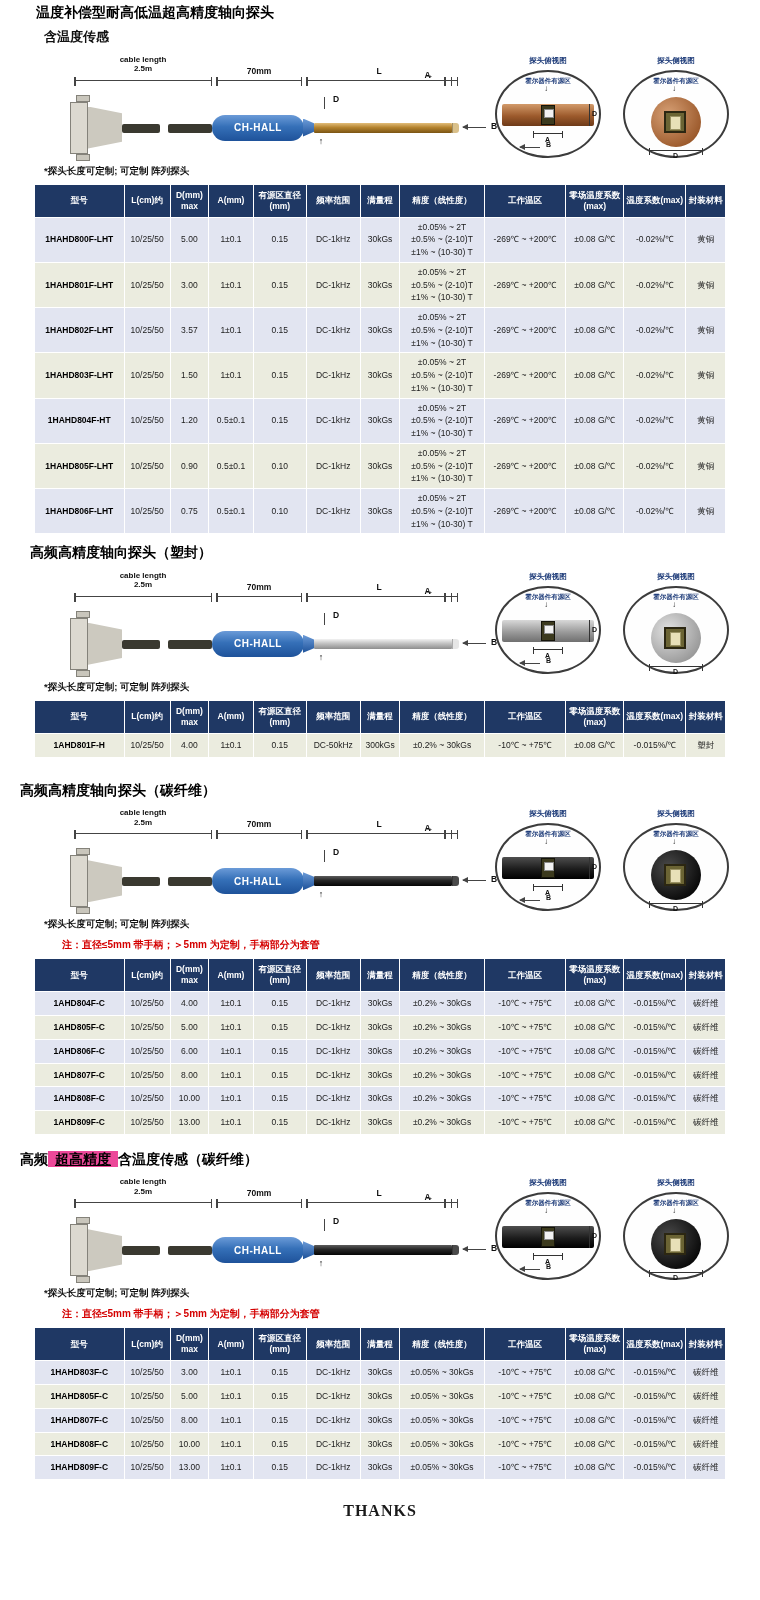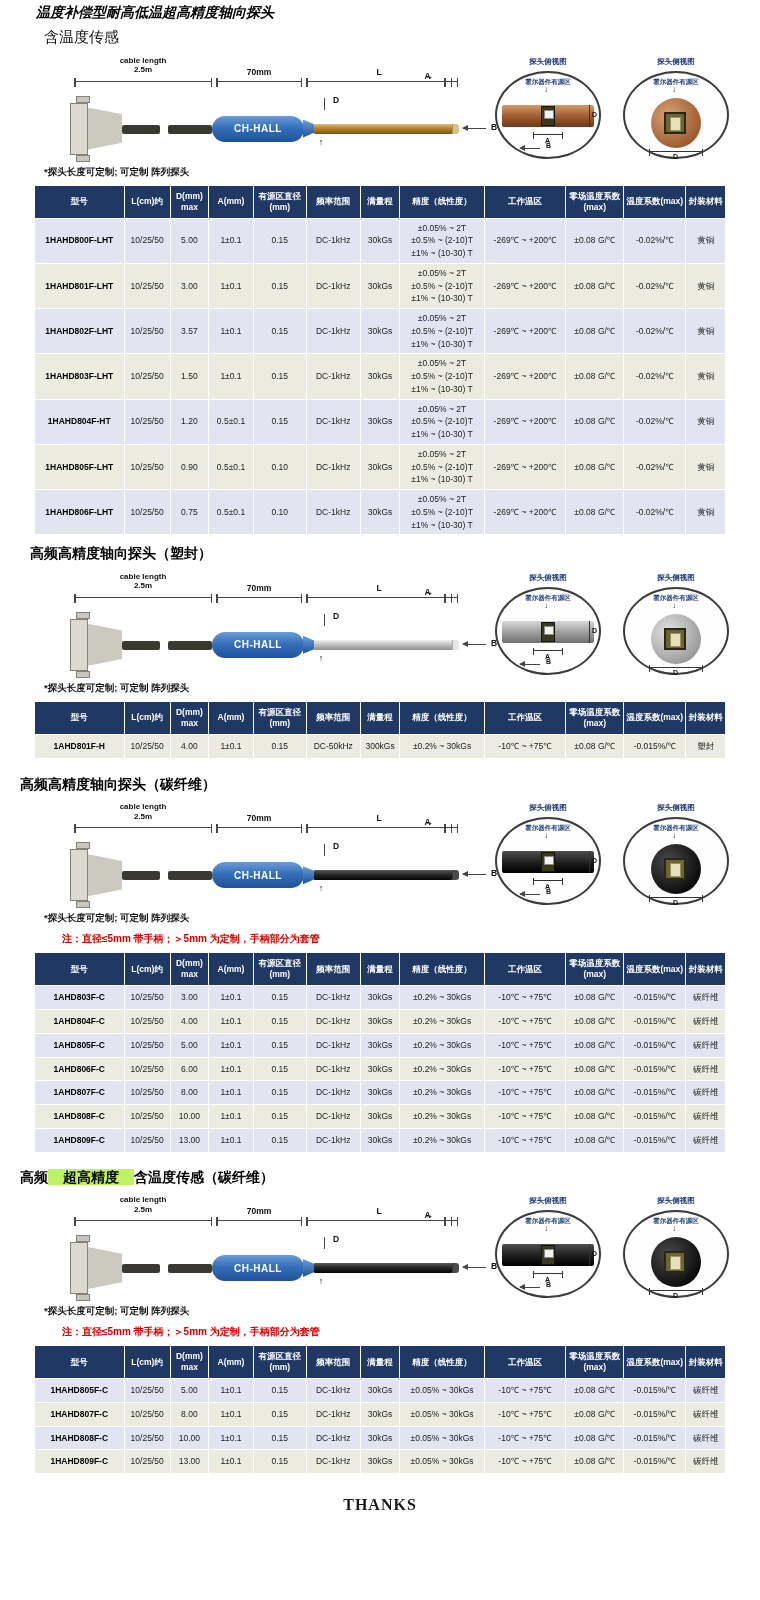--- a/index.html
+++ b/index.html
@@ -2,27 +2,27 @@
 <html><head>
 <meta charset="utf-8">
 <style>
   html,body{margin:0;padding:0;background:#fff;}
   body{font-family:"Liberation Sans", sans-serif; color:#111;}
   .page{width:760px;min-height:1600px;background:#fff;overflow:hidden;position:relative;}
 
   
   .section{position:relative;}
   .sec-title{font-size:14px;font-weight:bold;color:#000;margin:0;line-height:1.25;}
-  .section-0 .sec-title{margin:4px 0 0 36px;font-style:italic;}
+  .section-0 .sec-title{margin:4px 0 0 36px;}
   .section-1 .sec-title{margin:10px 0 0 30px;}
-  .section-2 .sec-title{margin:17px 0 0 20px;}
+  .section-2 .sec-title{margin:24px 0 0 20px;}
   .section-3 .sec-title{margin:16px 0 0 20px;}
-  .hl{background:#bef264;padding:0 15px;}
+  .hl{background:#ec4899;padding:0 7px;text-decoration:underline;}
   .hl:empty{display:none;}
-  .sec-subtitle{font-size:15px;font-weight:normal;margin:6px 0 0 44px;}
+  .sec-subtitle{font-size:13px;font-weight:bold;margin:6px 0 0 44px;}
   .sec-subtitle:empty{display:none;}
   .note{font-size:9.5px;font-weight:bold;color:#111;margin:3px 0 0 44px;}
   .red-note{font-size:10px;font-weight:bold;color:#d40000;margin:7px 0 0 62px;}
   .red-note:empty{display:none;}
 
   
   .data-table{width:692px;margin:6px 0 0 34px;border-collapse:collapse;table-layout:fixed;}
   .data-table th{background:#1f3864;color:#fff;font-size:8.5px;font-weight:bold;
     border:1px solid #fff;padding:5px 1px;line-height:1.3;white-space:pre-line;text-align:center;}
   .data-table td{font-size:8.5px;border:1px solid #fff;padding:5px 1px;text-align:center;
@@ -515,34 +515,20 @@
               <th>精度（线性度）</th>
               <th>工作温区</th>
               <th>零场温度系数
 (max)</th>
               <th>温度系数(max)</th>
               <th>封装材料</th>
             </tr>
           </thead>
           <tbody>
             <tr>
-              <td>1AHD803F-C</td>
-              <td>10/25/50</td>
-              <td>3.00</td>
-              <td>1±0.1</td>
-              <td>0.15</td>
-              <td>DC-1kHz</td>
-              <td>30kGs</td>
-              <td>±0.2% ~ 30kGs</td>
-              <td>-10℃ ~ +75℃</td>
-              <td>±0.08 G/℃</td>
-              <td>-0.015%/℃</td>
-              <td>碳纤维</td>
-            </tr>
-            <tr>
               <td>1AHD804F-C</td>
               <td>10/25/50</td>
               <td>4.00</td>
               <td>1±0.1</td>
               <td>0.15</td>
               <td>DC-1kHz</td>
               <td>30kGs</td>
               <td>±0.2% ~ 30kGs</td>
               <td>-10℃ ~ +75℃</td>
               <td>±0.08 G/℃</td>
@@ -700,20 +686,34 @@
               <th>精度（线性度）</th>
               <th>工作温区</th>
               <th>零场温度系数
 (max)</th>
               <th>温度系数(max)</th>
               <th>封装材料</th>
             </tr>
           </thead>
           <tbody>
             <tr>
+              <td>1HAHD803F-C</td>
+              <td>10/25/50</td>
+              <td>3.00</td>
+              <td>1±0.1</td>
+              <td>0.15</td>
+              <td>DC-1kHz</td>
+              <td>30kGs</td>
+              <td>±0.05% ~ 30kGs</td>
+              <td>-10℃ ~ +75℃</td>
+              <td>±0.08 G/℃</td>
+              <td>-0.015%/℃</td>
+              <td>碳纤维</td>
+            </tr>
+            <tr>
               <td>1HAHD805F-C</td>
               <td>10/25/50</td>
               <td>5.00</td>
               <td>1±0.1</td>
               <td>0.15</td>
               <td>DC-1kHz</td>
               <td>30kGs</td>
               <td>±0.05% ~ 30kGs</td>
               <td>-10℃ ~ +75℃</td>
               <td>±0.08 G/℃</td>

